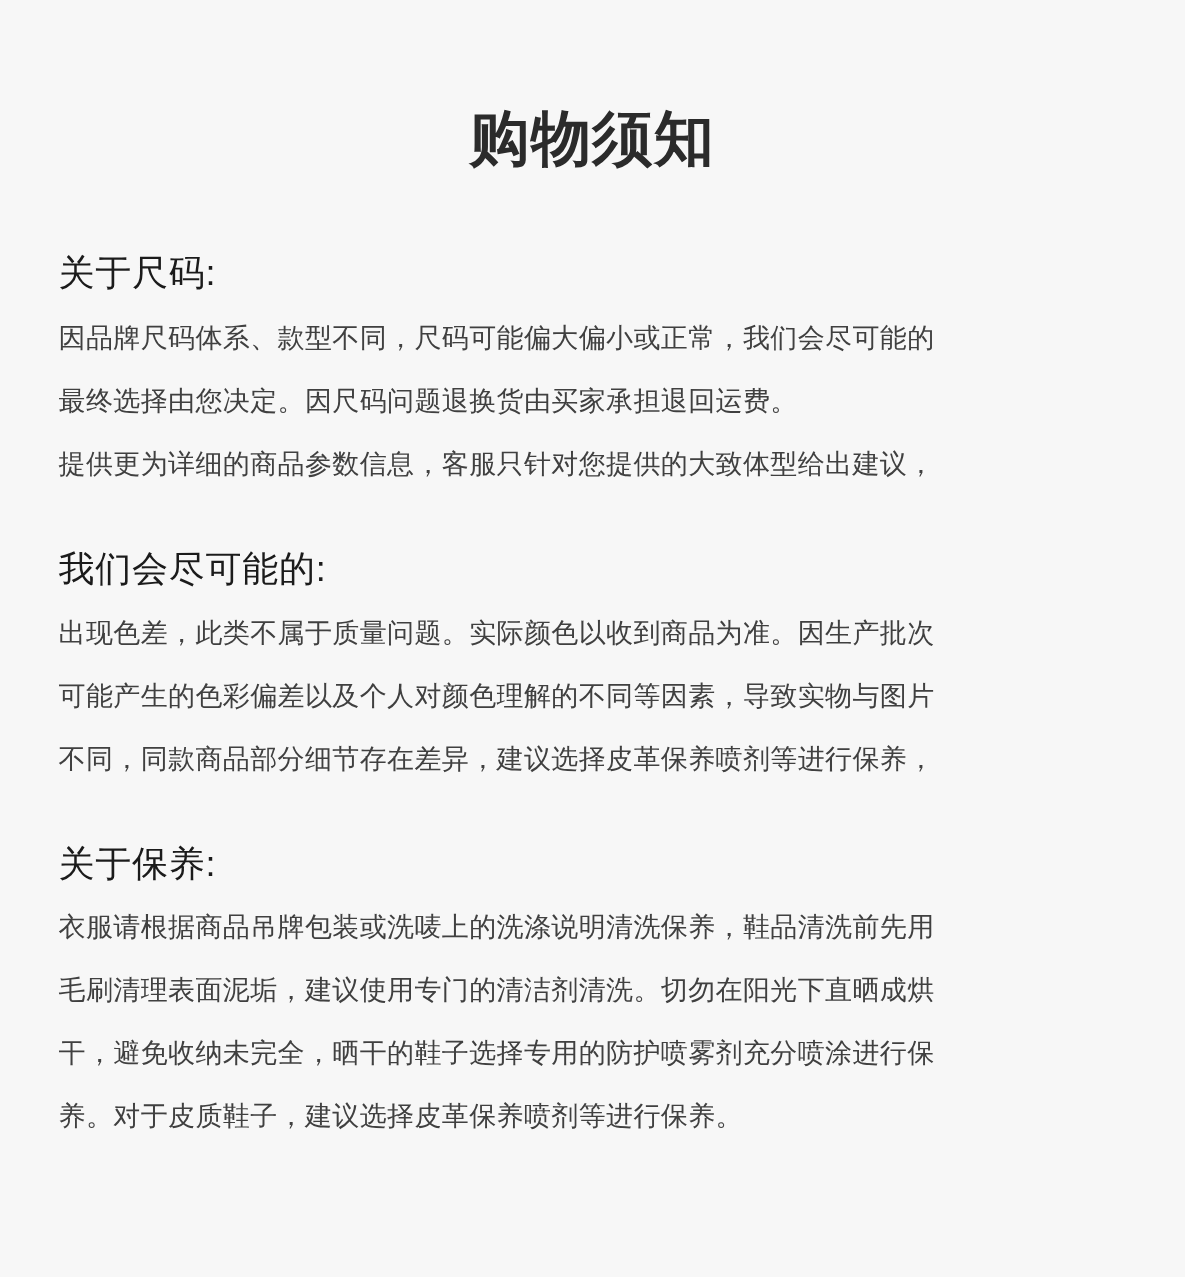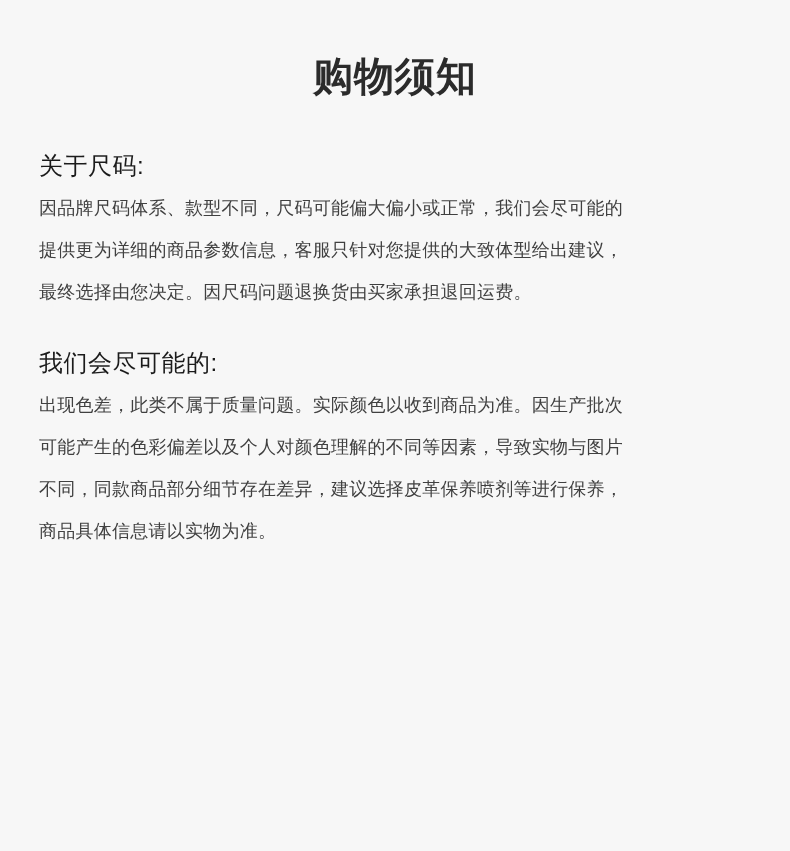--- a/index.html
+++ b/index.html
@@ -7,21 +7,21 @@
     width: 790px;
     height: 851px;
     background: #f7f7f7;
     overflow: hidden;
     font-family: "Liberation Sans", sans-serif;
   }
   .page {
     box-sizing: border-box;
     width: 790px;
     height: 851px;
-    padding: 56px 39px 0 39px;
+    padding: 73px 39px 0 39px;
   }
   .page-title {
     margin: 0 0 56px 0;
     text-align: center;
     font-size: 40px;
     line-height: 1;
     font-weight: 700;
     letter-spacing: 1px;
     color: #2b2b2b;
   }
@@ -48,29 +48,37 @@
 <body>
 
 <div class="page">
 
   <h1 class="page-title">购物须知</h1>
 
   <div class="section">
     <h2 class="section-heading">关于尺码:</h2>
     <div class="section-body">
       <div class="body-line">因品牌尺码体系、款型不同，尺码可能偏大偏小或正常，我们会尽可能的</div>
+      <div class="body-line">最终选择由您决定。因尺码问题退换货由买家承担退回运费。</div>
       <div class="body-line">提供更为详细的商品参数信息，客服只针对您提供的大致体型给出建议，</div>
-      <div class="body-line">最终选择由您决定。因尺码问题退换货由买家承担退回运费。</div>
     </div>
   </div>
 
   <div class="section">
     <h2 class="section-heading">我们会尽可能的:</h2>
     <div class="section-body">
       <div class="body-line">出现色差，此类不属于质量问题。实际颜色以收到商品为准。因生产批次</div>
       <div class="body-line">可能产生的色彩偏差以及个人对颜色理解的不同等因素，导致实物与图片</div>
       <div class="body-line">不同，同款商品部分细节存在差异，建议选择皮革保养喷剂等进行保养，</div>
-      <div class="body-line">商品具体信息请以实物为准。</div>
     </div>
   </div>
 
+  <div class="section">
+    <h2 class="section-heading">关于保养:</h2>
+    <div class="section-body">
+      <div class="body-line">衣服请根据商品吊牌包装或洗唛上的洗涤说明清洗保养，鞋品清洗前先用</div>
+      <div class="body-line">毛刷清理表面泥垢，建议使用专门的清洁剂清洗。切勿在阳光下直晒成烘</div>
+      <div class="body-line">干，避免收纳未完全，晒干的鞋子选择专用的防护喷雾剂充分喷涂进行保</div>
+      <div class="body-line">养。对于皮质鞋子，建议选择皮革保养喷剂等进行保养。</div>
+    </div>
+  </div>
 
 </div>
 
 </body></html>

